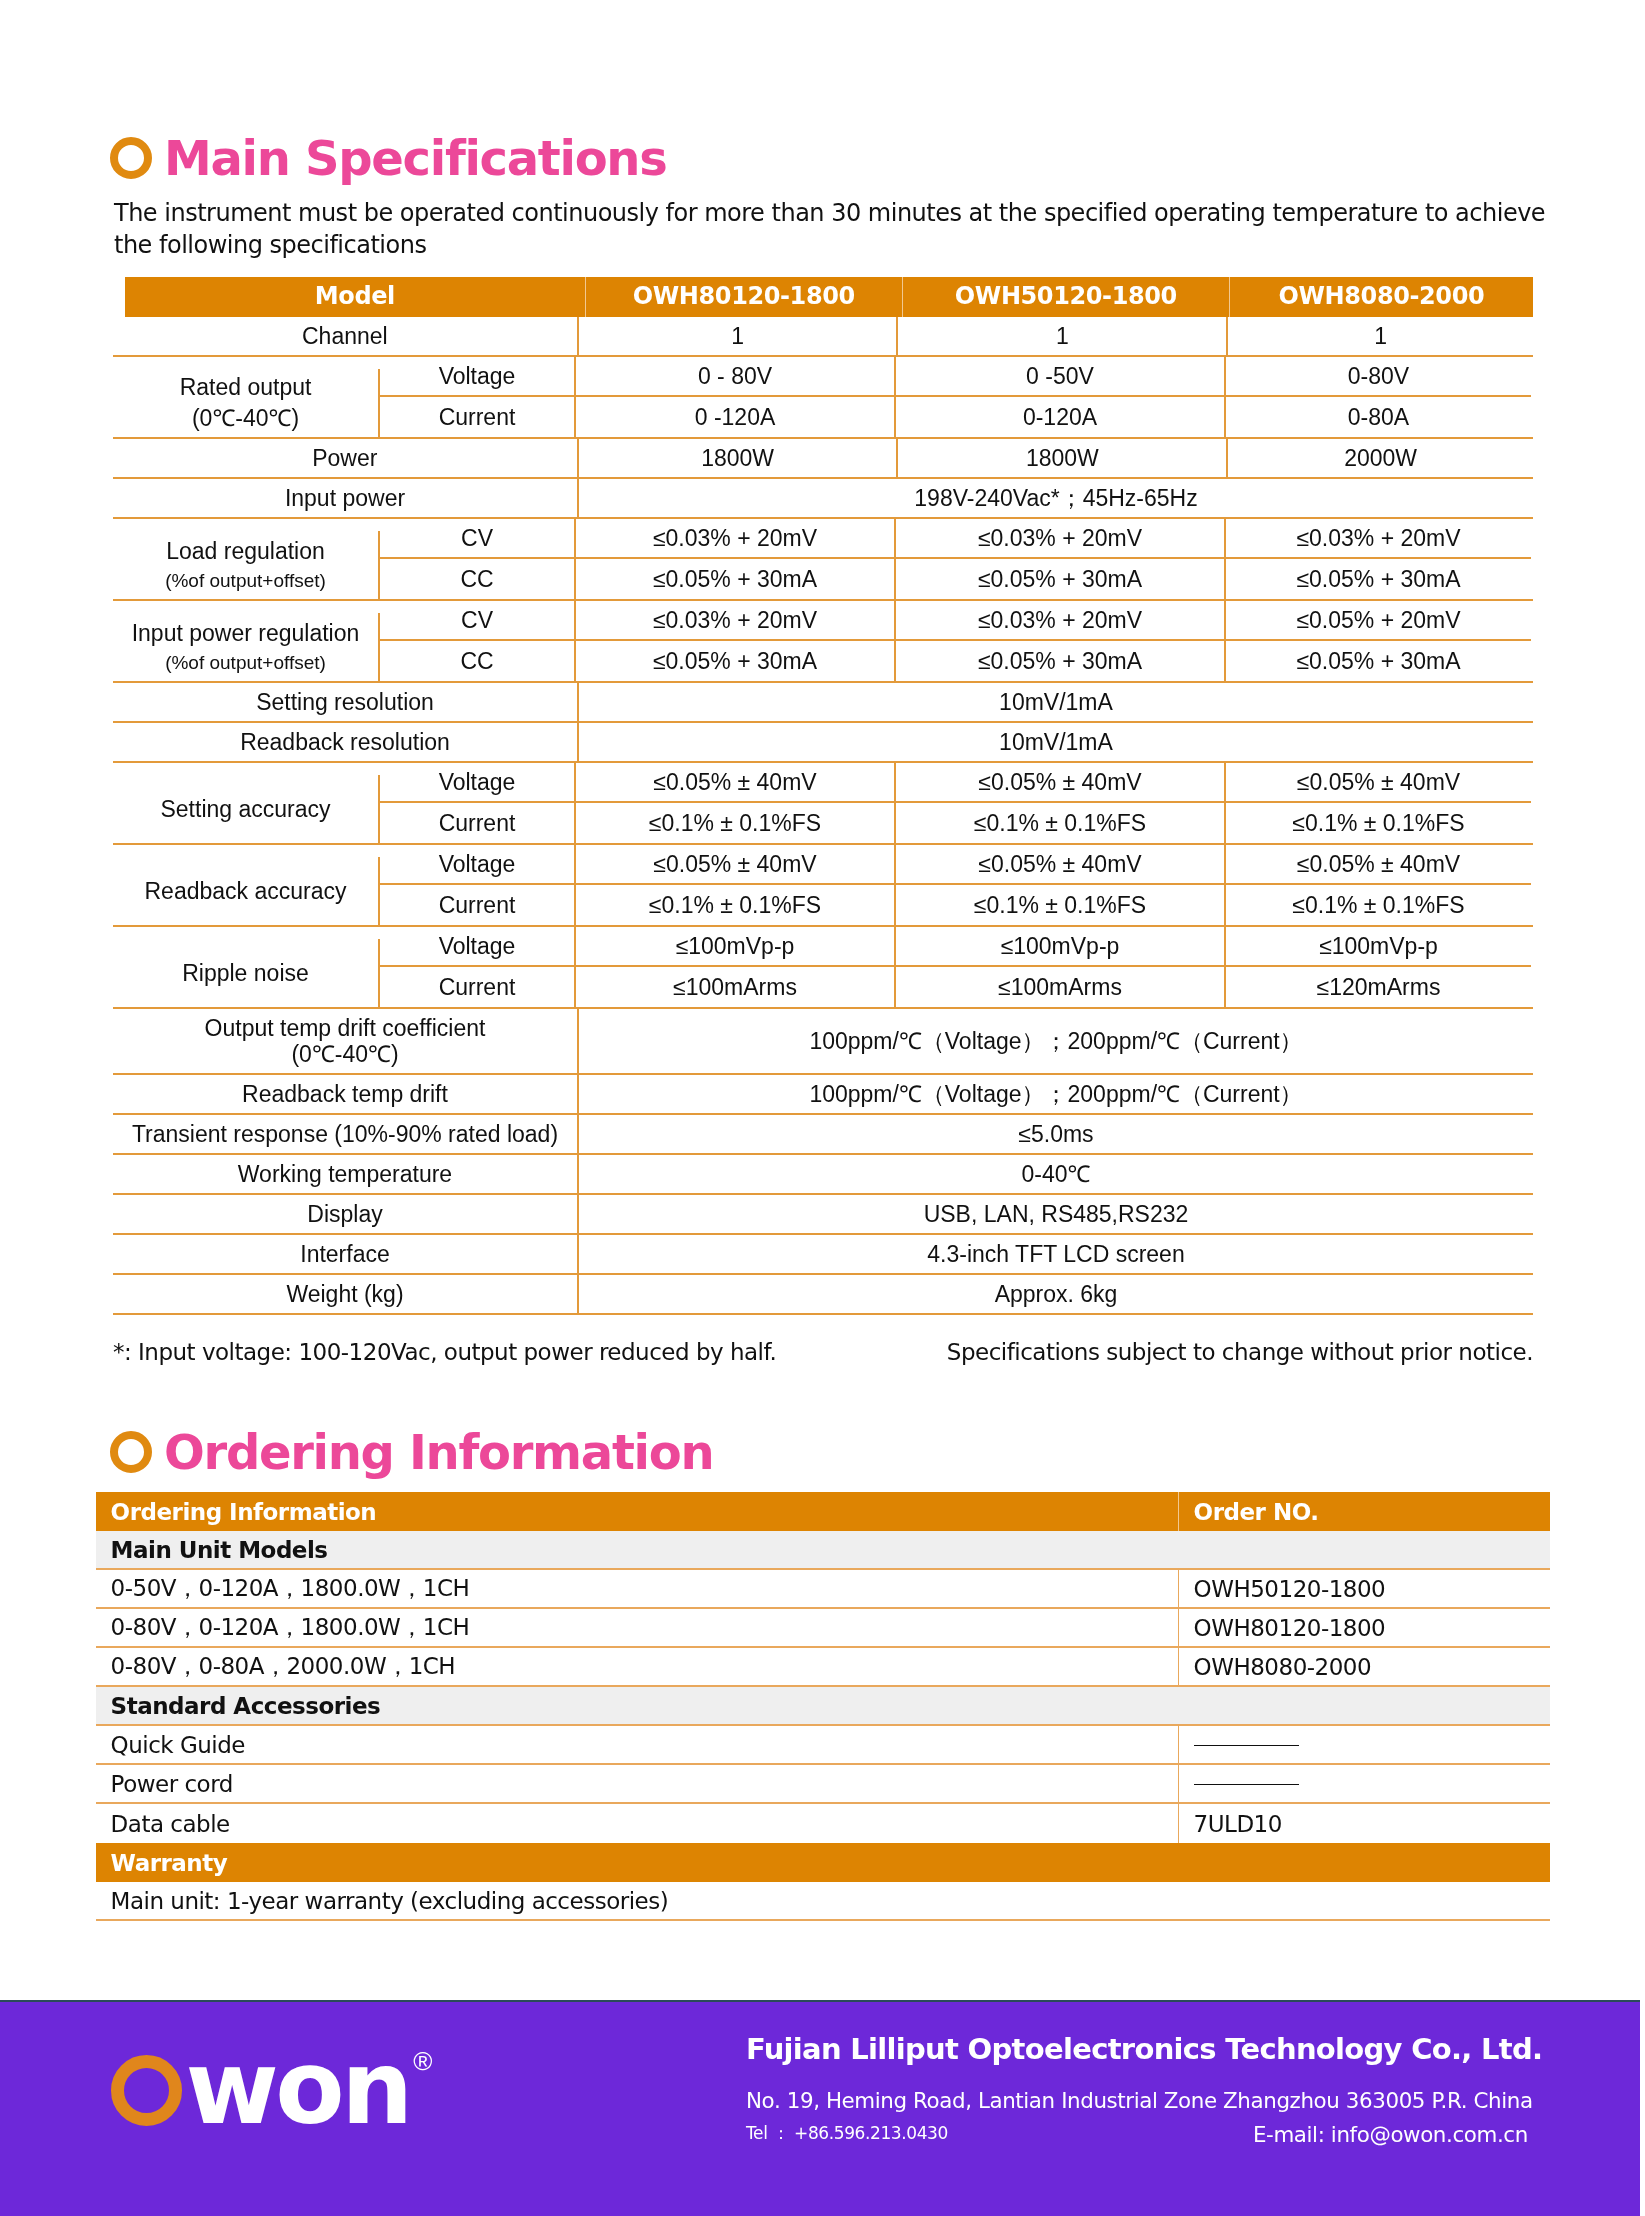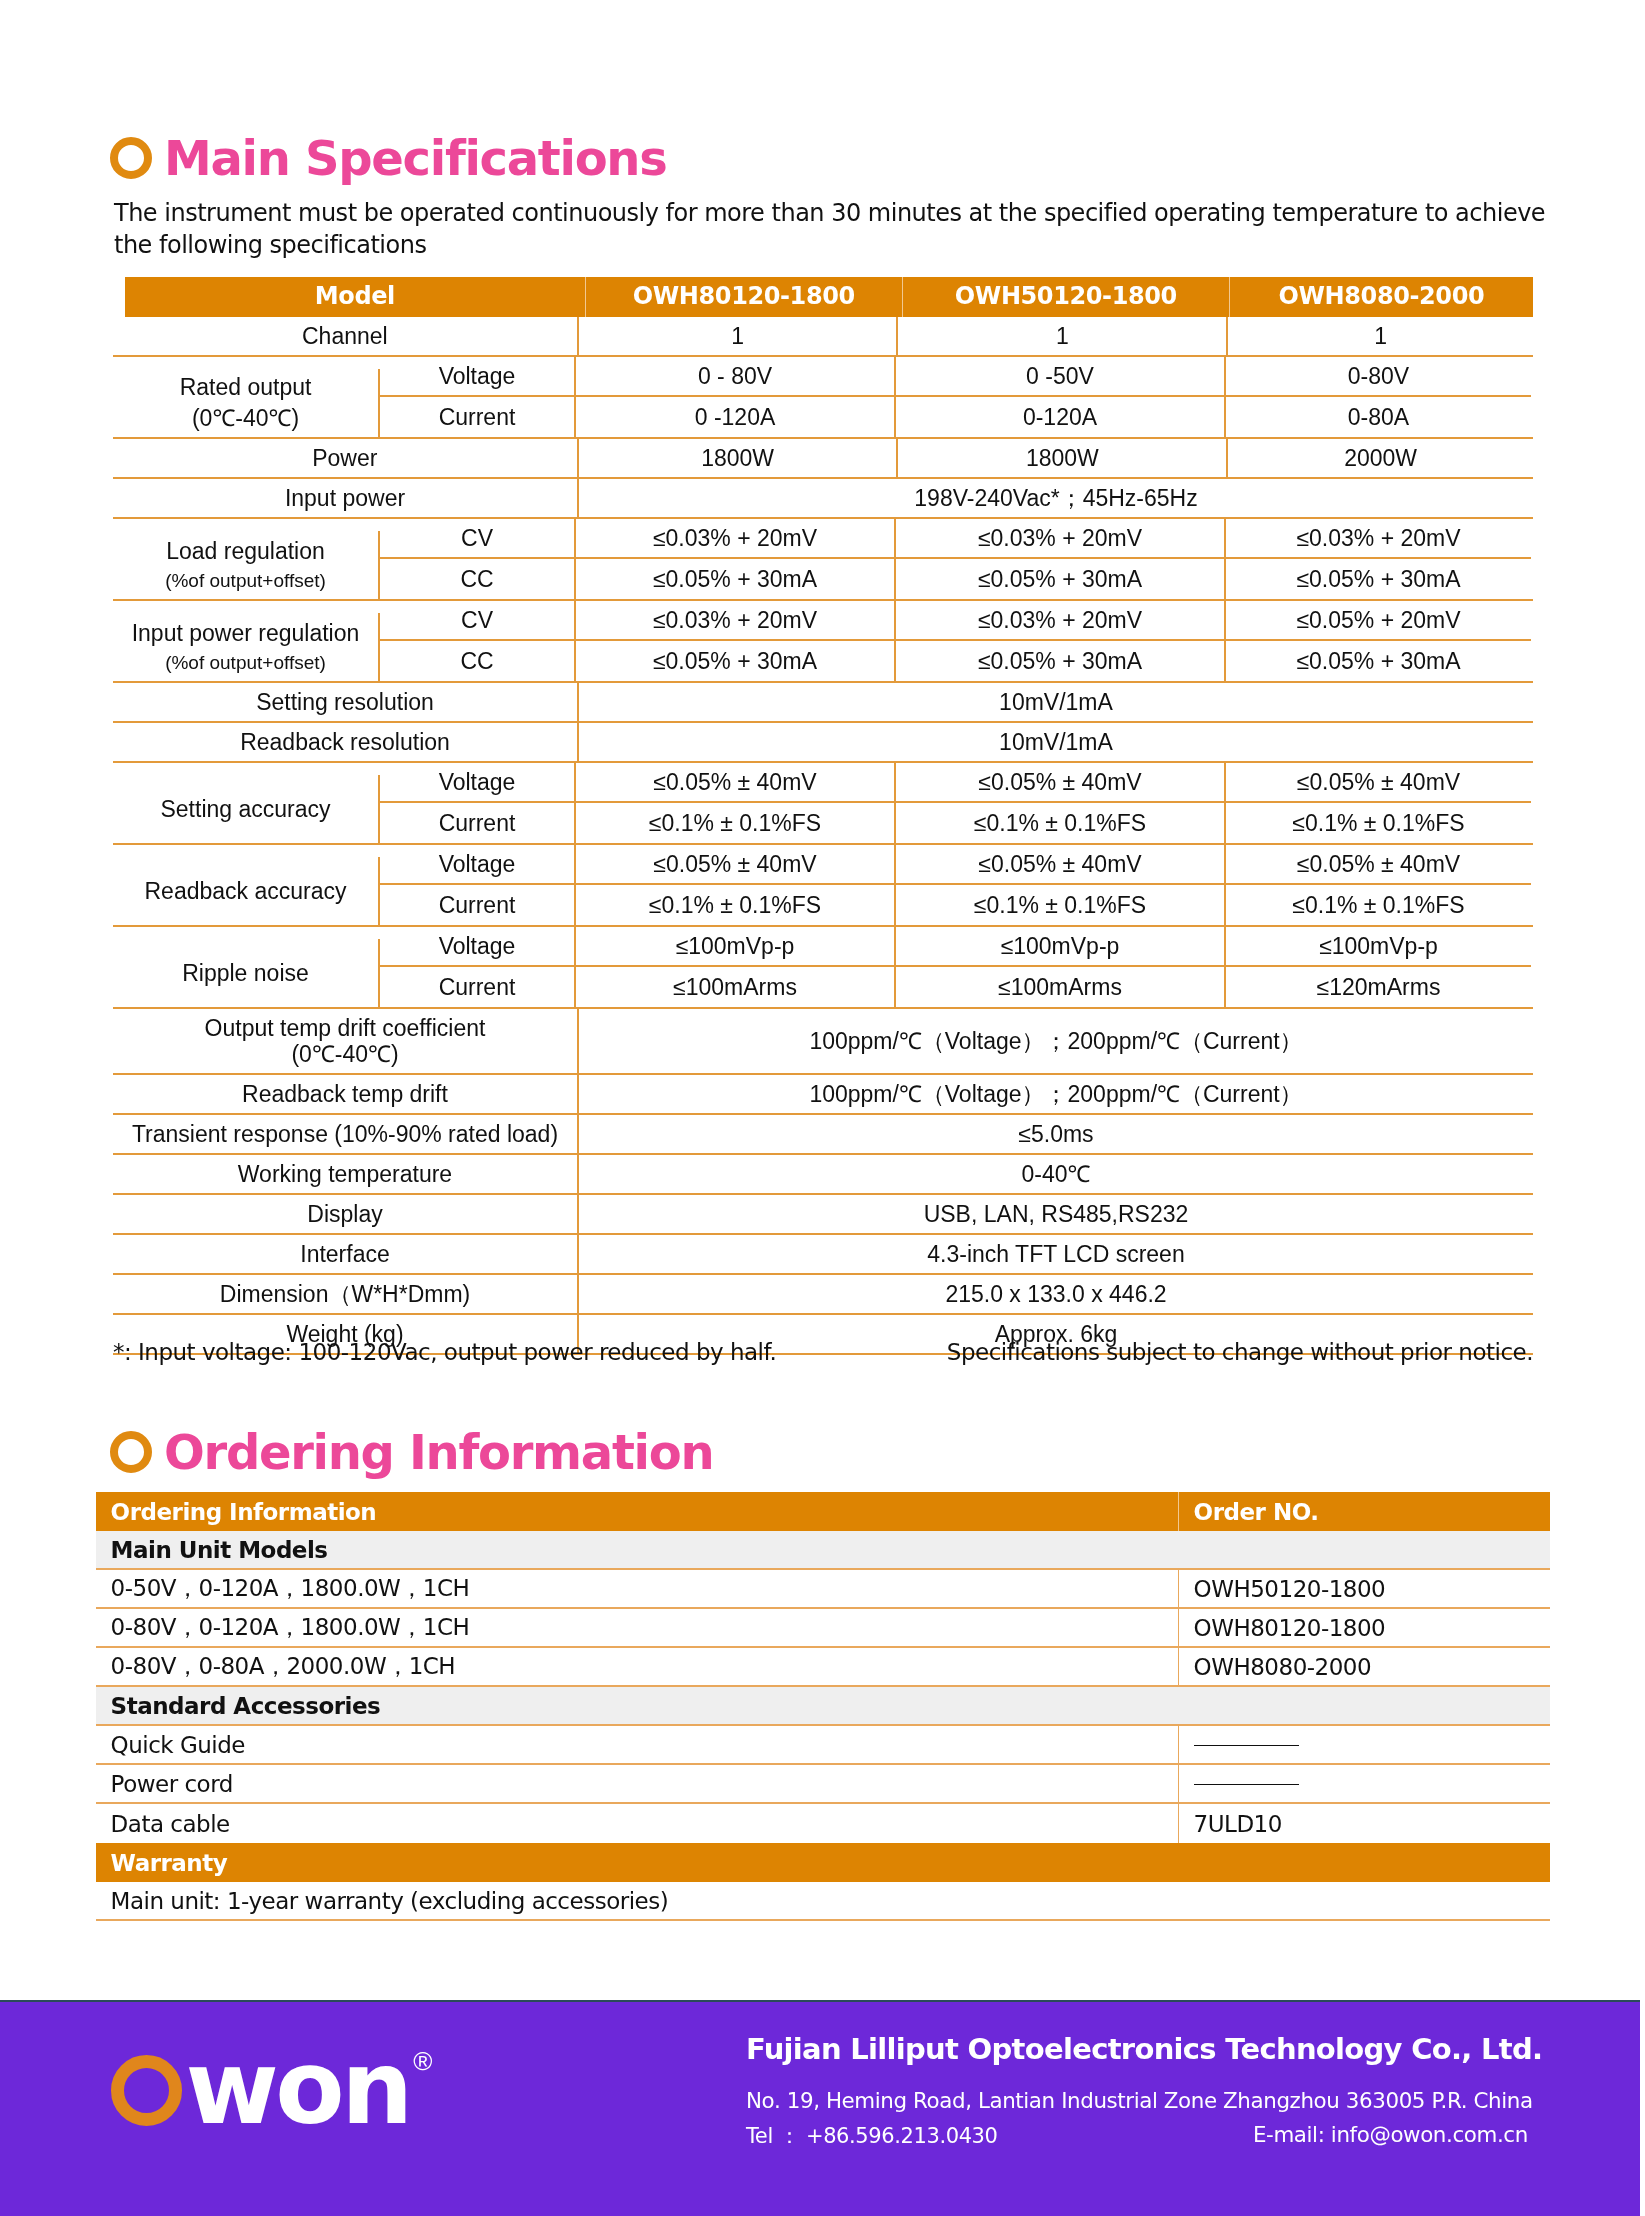--- a/index.html
+++ b/index.html
@@ -51,21 +51,21 @@
   .dash { display:inline-block; width:105px; border-top:1.7px solid #111; margin-top:1.7px; }
 
   
   .footer { position:absolute; left:0; top:2000px; width:1640px; height:217px; background:#6d28d9; border-top:2.6px solid #2b4a5a; box-sizing:border-box; }
   .logo { position:absolute; left:111px; top:49px; display:flex; align-items:flex-end; }
   .logo .o { width:45px; height:45px; border:13.7px solid #e0861c; border-radius:50%; box-sizing:content-box; }
   .logo .rest { font-family:"DejaVu Sans", sans-serif; font-weight:bold; font-size:101px; color:#fff; line-height:75px; letter-spacing:-3.4px; margin-left:3.4px; height:75px; }
   .logo .reg { font-size:26px; color:#fff; align-self:flex-start; margin-left:3.4px; margin-top:-5.1px; }
   .company { position:absolute; left:746px; top:30px; font-family:"DejaVu Sans", sans-serif; font-weight:bold; font-size:29px; letter-spacing:-0.7px; color:#fff; }
   .addr { position:absolute; left:746px; top:86px; font-family:"DejaVu Sans", sans-serif; font-size:21.4px; letter-spacing:-0.4px; color:#fff; }
-  .tel { position:absolute; left:746px; top:120px; font-family:"DejaVu Sans", sans-serif; font-size:21px; letter-spacing:-0.4px; color:#fff; }
+  .tel { position:absolute; left:746px; top:120px; font-family:"DejaVu Sans", sans-serif; font-size:17px; letter-spacing:-0.4px; color:#fff; }
   .mail { position:absolute; left:1253px; top:120px; font-family:"DejaVu Sans", sans-serif; font-size:21.4px; letter-spacing:-0.4px; color:#fff; }
 </style>
 </head>
 <body>
 
 <div class="sec-title" style="top:130px;">
   <span class="bullet"></span>
   <h1>Main Specifications</h1>
 </div>
 <div class="intro">
@@ -247,24 +247,20 @@
   </div>
   <div class="row r47">
     <div class="cell c-param">Display</div>
     <div class="cell c-span">USB, LAN, RS485,RS232</div>
   </div>
   <div class="row r47">
     <div class="cell c-param">Interface</div>
     <div class="cell c-span">4.3-inch TFT LCD screen</div>
   </div>
   <div class="row r47">
-    <div class="cell c-param">Dimension（W*H*Dmm)</div>
-    <div class="cell c-span">215.0 x 133.0 x 446.2</div>
-  </div>
-  <div class="row r47">
     <div class="cell c-param">Weight (kg)</div>
     <div class="cell c-span">Approx. 6kg</div>
   </div>
 </div>
 
 <div class="note" style="left:113px;">*:  Input voltage: 100-120Vac, output power reduced by half.</div>
 <div class="note" style="right:113px;">Specifications subject to change without prior notice.</div>
 
 <div class="sec-title" style="top:1424px;">
   <span class="bullet"></span>

